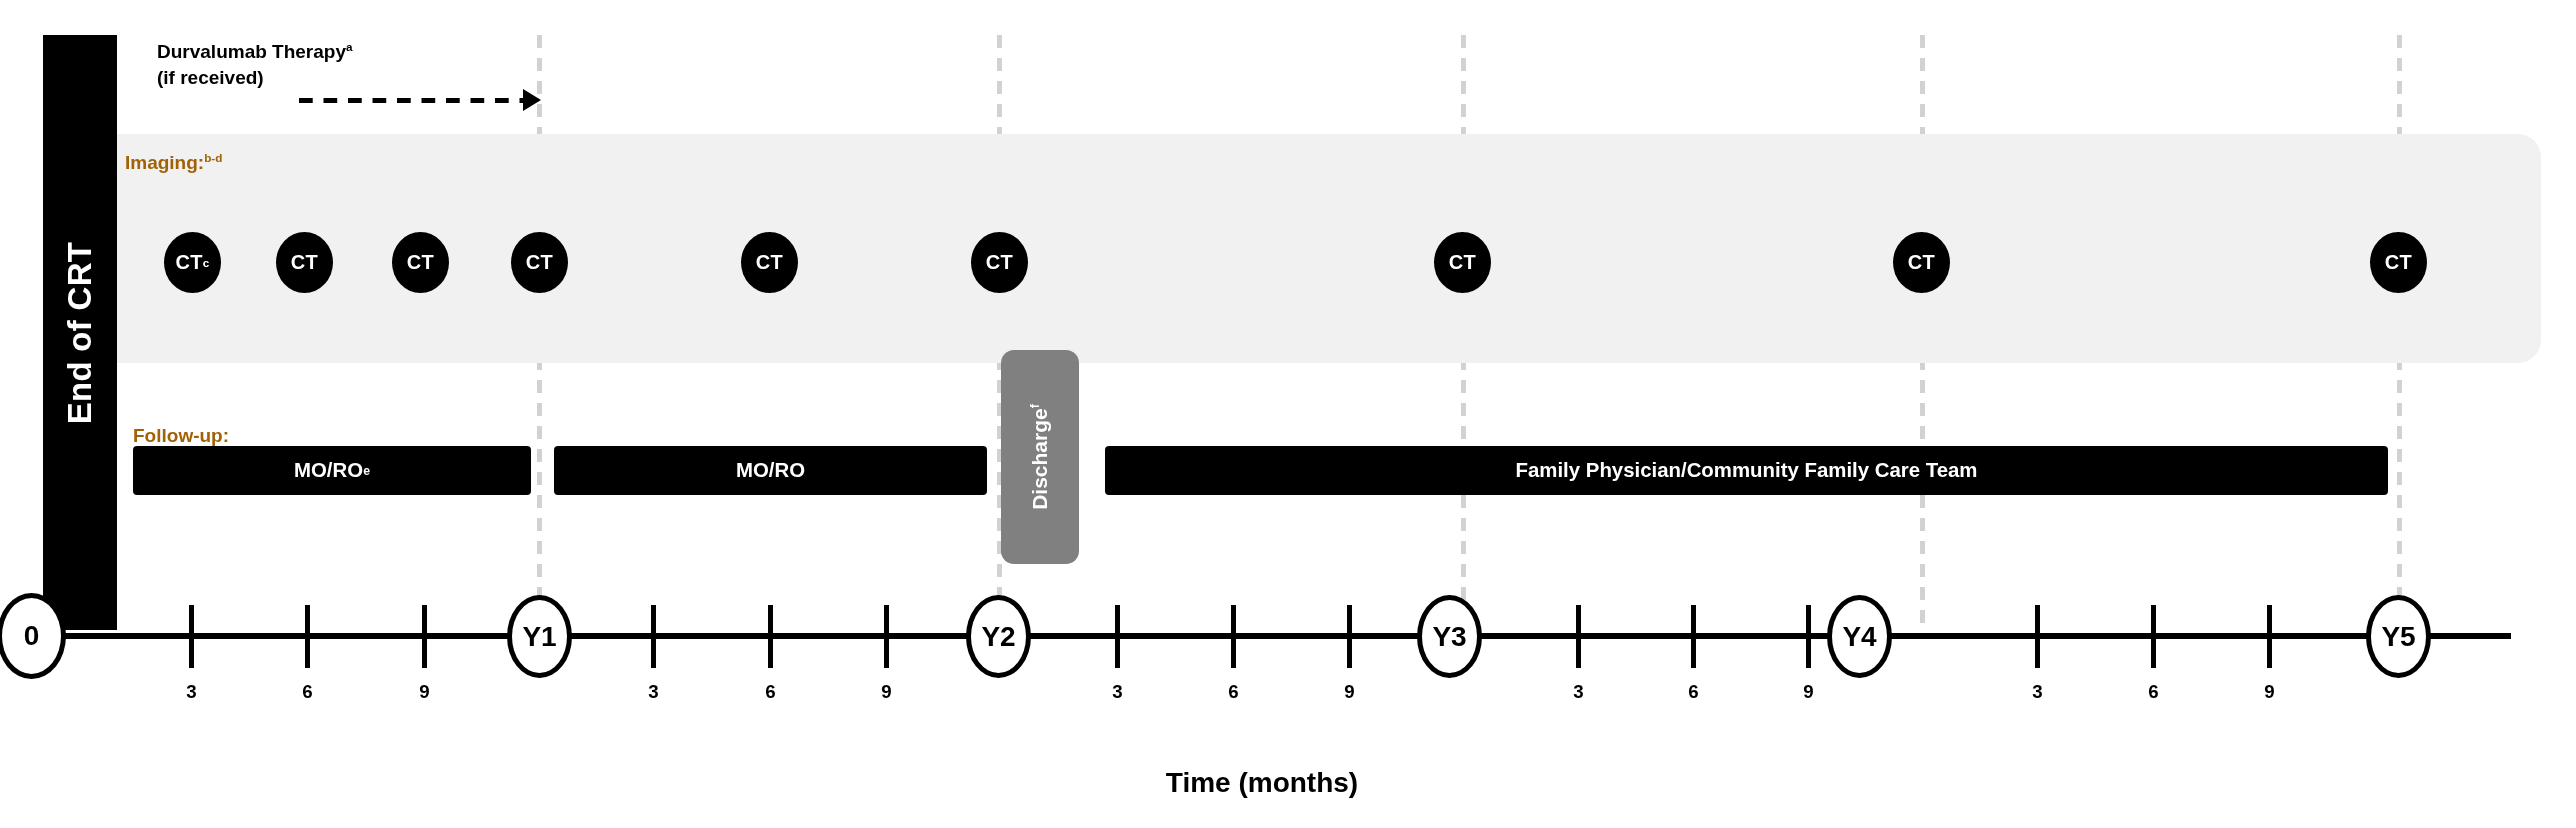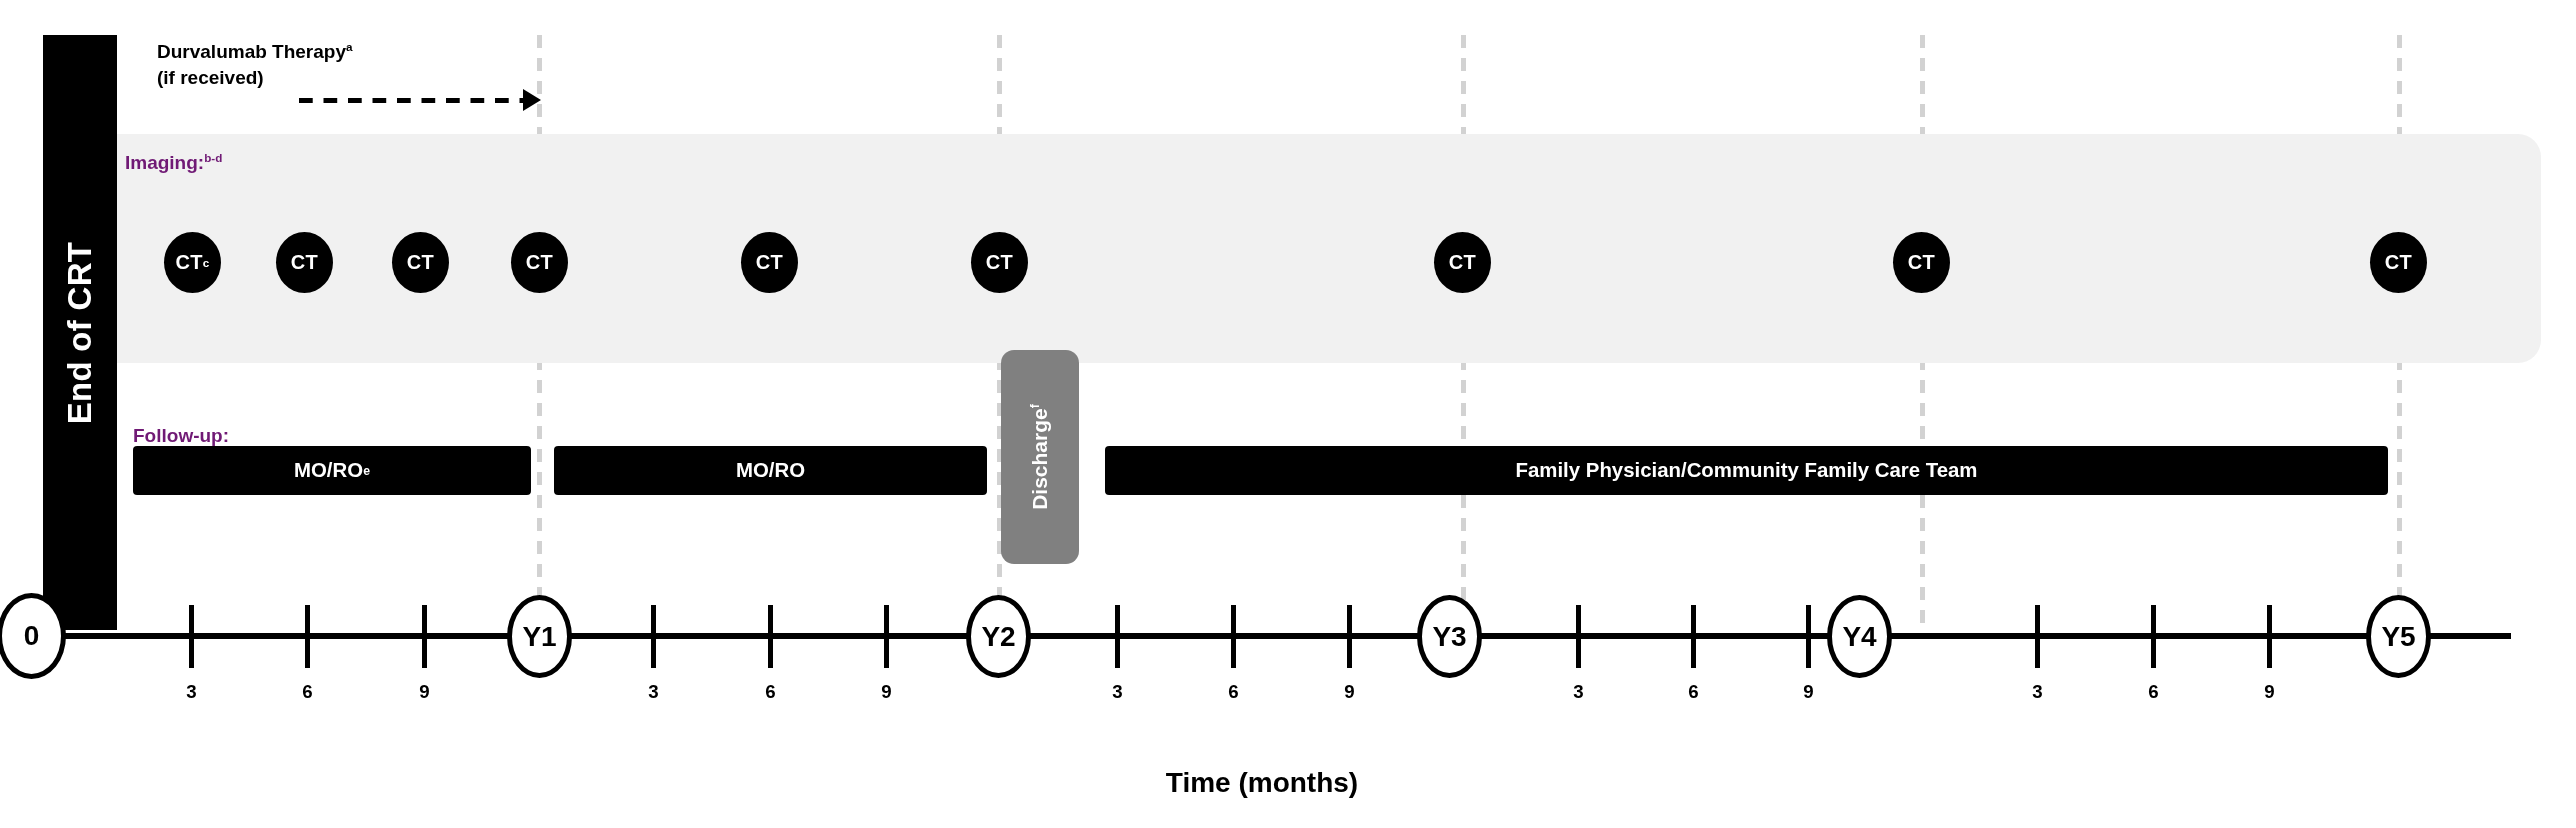--- a/index.html
+++ b/index.html
@@ -80,21 +80,21 @@
     border-top:11px solid transparent;
     border-bottom:11px solid transparent;
     border-left:18.7px solid #000;
   }
 
   
   .section-caption{
     position:absolute;
     font-size:19px;
     font-weight:bold;
-    color:#701a75;
+    color:#a16207;
     white-space:nowrap;
   }
   .section-caption sup{font-size:11.7px; vertical-align:super;}
   .caption-imaging{left:125px; top:151px;}
   .caption-followup{left:133px; top:425px;}
 
   
   .ct-node{
     position:absolute;
     top:232px;

